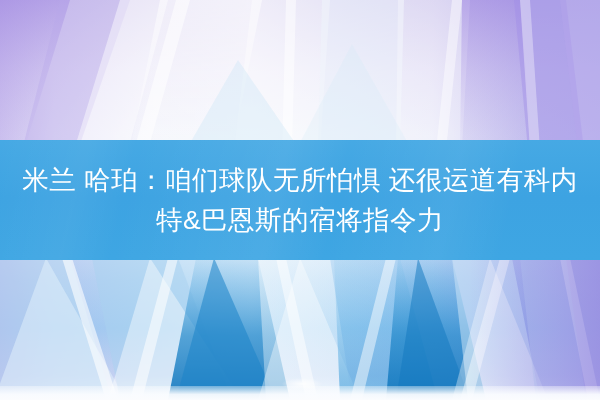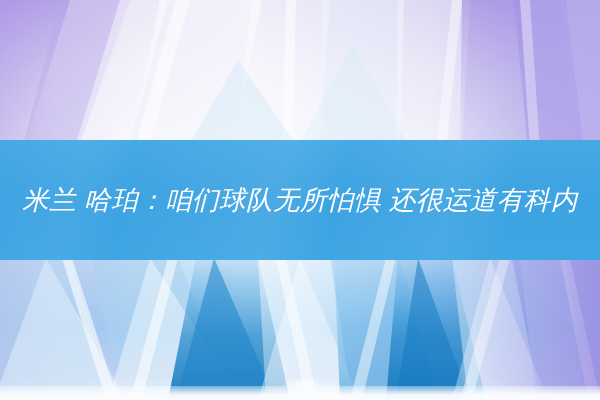--- a/index.html
+++ b/index.html
@@ -7,21 +7,20 @@
     padding: 0;
     background: #ffffff;
   }
   #stage {
     position: relative;
     width: 600px;
     height: 400px;
     overflow: hidden;
     font-family: "Liberation Sans", "DejaVu Sans", sans-serif;
     background: #eef3fb;
-    font-style: italic;
   }
 
   
   .layer {
     position: absolute;
     inset: 0;
     width: 100%;
     height: 100%;
   }
   #bg-base {
@@ -200,18 +199,19 @@
         <polygon points="500,258 510,258 472,400 460,400" fill="#ffffff" opacity="0.45"></polygon>
         <polygon points="560,258 570,258 600,400 588,400" fill="#ffffff" opacity="0.35"></polygon>
       </g>
 
       <rect x="470" y="250" width="130" height="150" fill="url(#gRightPurple)"></rect>
     </svg>
   </div>
 
   <div id="banner">
     <div class="banner-line" id="banner-line-1">米兰 哈珀：咱们球队无所怕惧 还很运道有科内</div>
+    <div class="banner-line" id="banner-line-2">特&amp;巴恩斯的宿将指令力</div>
   </div>
 
   <div id="watermark"></div>
   <div id="bottom-fade"></div>
 
 </div>
 
 </body></html>

